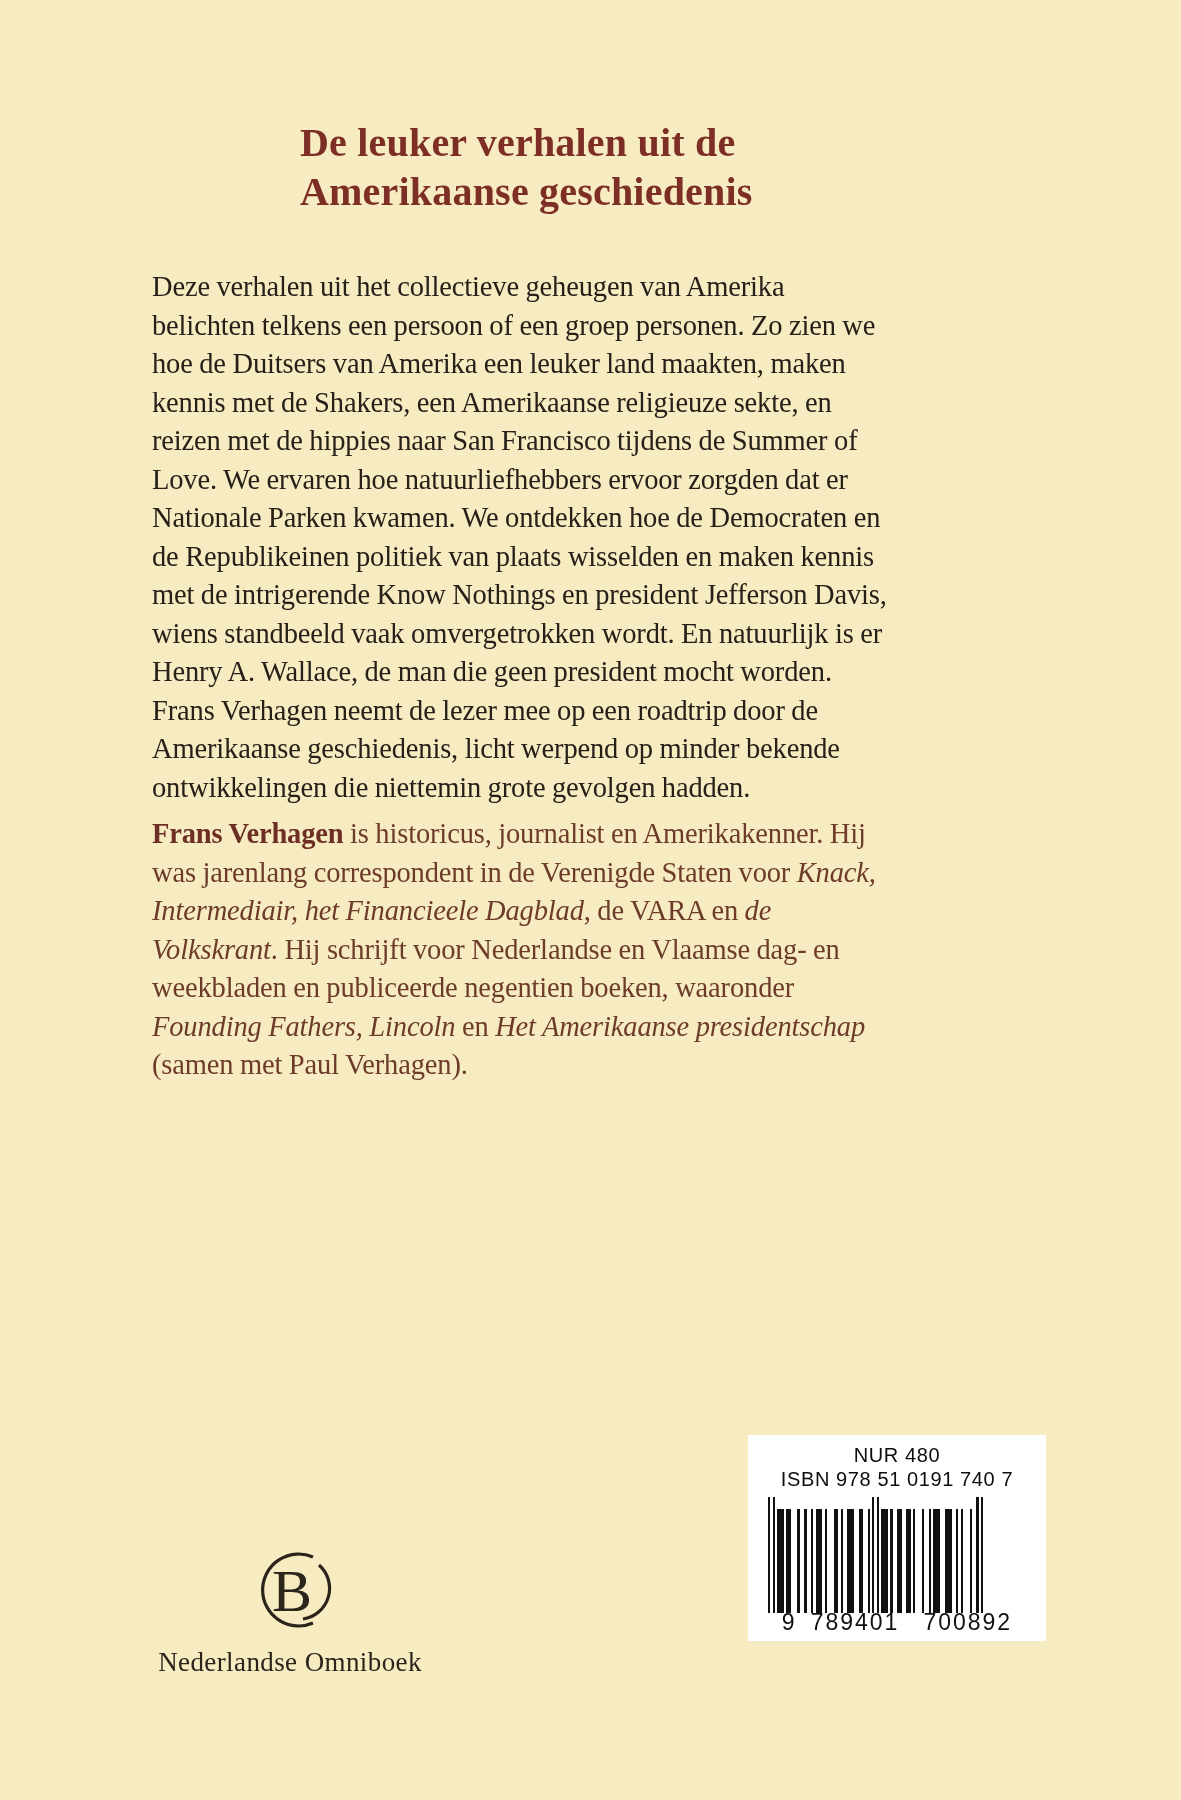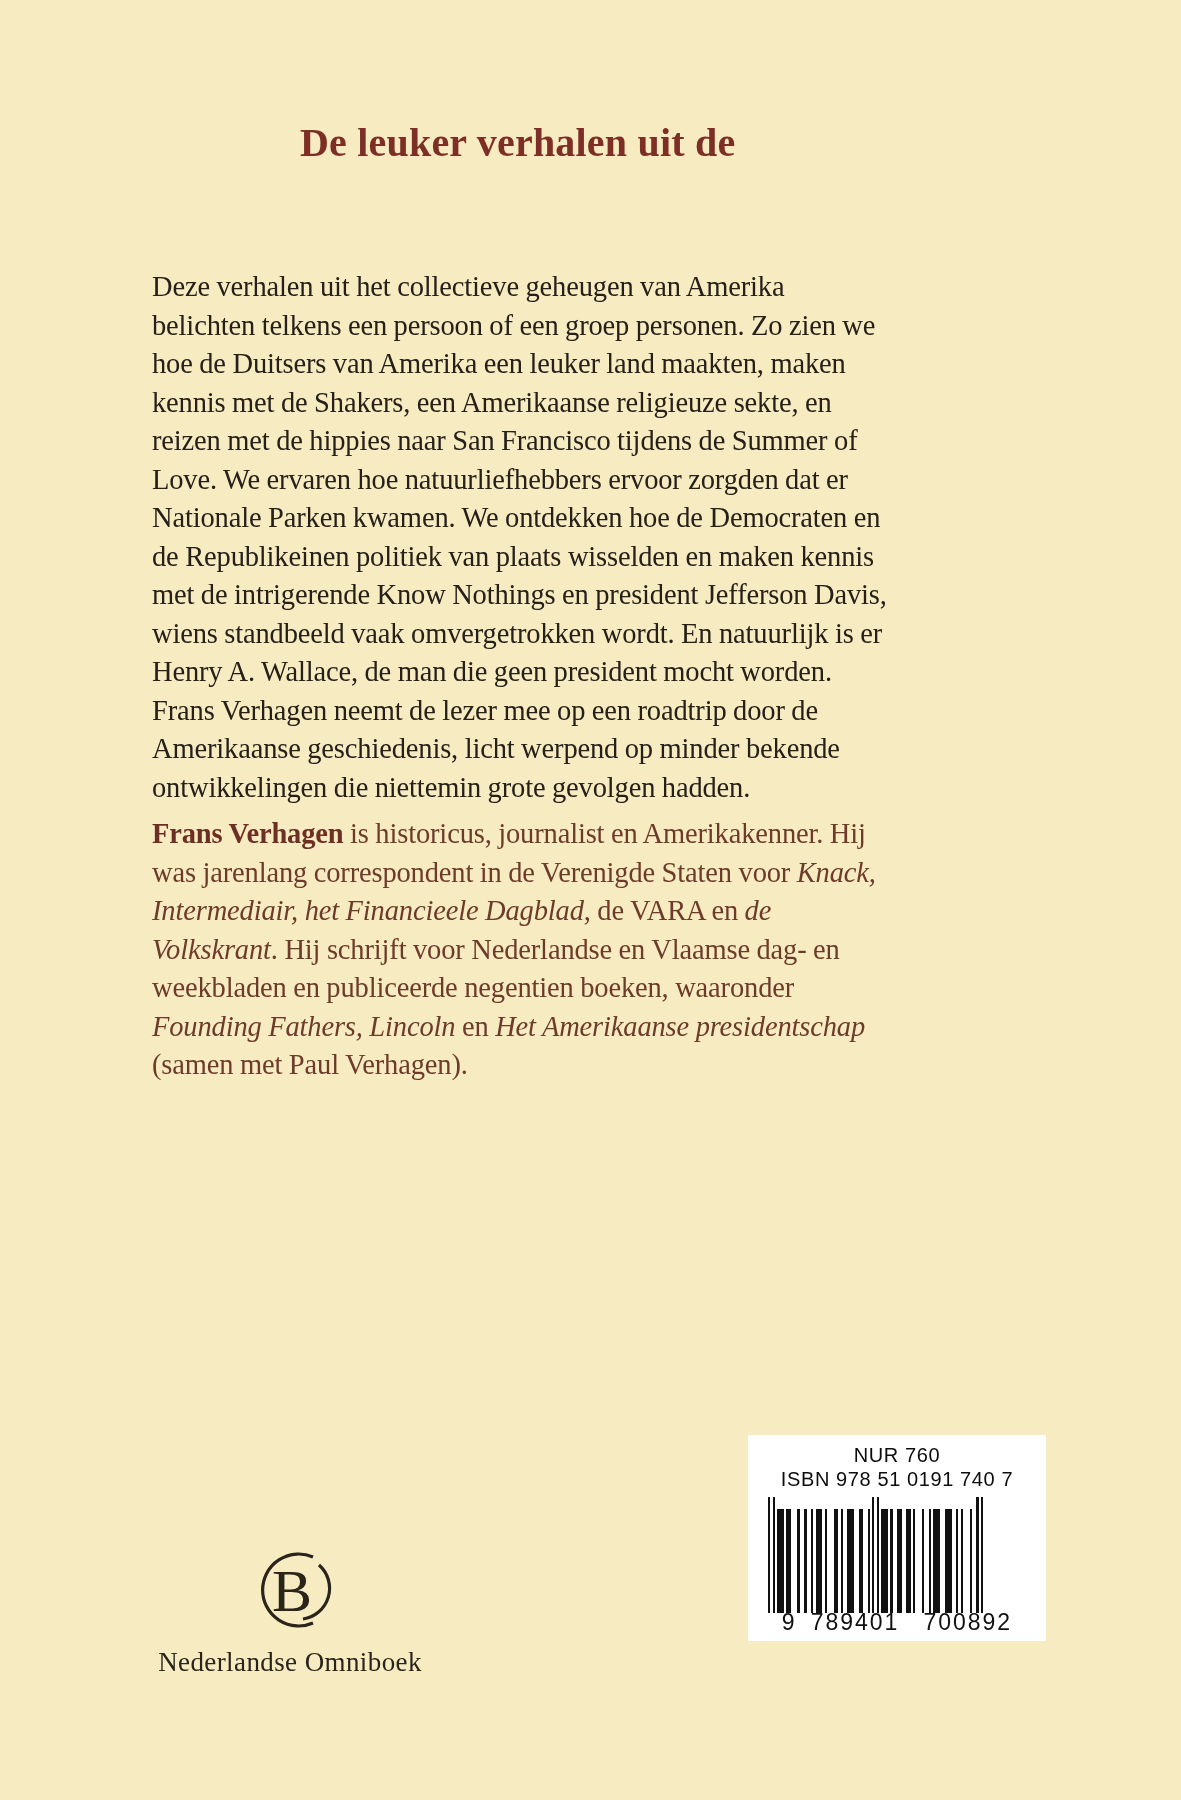--- a/index.html
+++ b/index.html
@@ -156,20 +156,21 @@
   .dg-lead { margin-right: 14px; }
   .dg-mid { margin-right: 24px; }
 </style>
 </head>
 <body>
 
 <div class="page">
 
   <div class="title-block">
     <div class="title-line">De leuker verhalen uit de</div>
+    <div class="title-line">Amerikaanse geschiedenis</div>
   </div>
 
   <div class="blurb">
     <p>Deze verhalen uit het collectieve geheugen van Amerika belichten telkens een persoon of een groep personen. Zo zien we hoe de Duitsers van Amerika een leuker land maakten, maken kennis met de Shakers, een Amerikaanse religieuze sekte, en reizen met de hippies naar San Francisco tijdens de Summer of Love. We ervaren hoe natuurliefhebbers ervoor zorgden dat er Nationale Parken kwamen. We ontdekken hoe de Democraten en de Republikeinen politiek van plaats wisselden en maken kennis met de intrigerende Know Nothings en president Jefferson Davis, wiens standbeeld vaak omvergetrokken wordt. En natuurlijk is er Henry A. Wallace, de man die geen president mocht worden.</p>
     <p>Frans Verhagen neemt de lezer mee op een roadtrip door de Amerikaanse geschiedenis, licht werpend op minder bekende ontwikkelingen die niettemin grote gevolgen hadden.</p>
   </div>
 
   <div class="bio">
     <p><span class="nm">Frans Verhagen</span><span> is historicus, journalist en Amerikakenner. Hij was jarenlang correspondent in de Verenigde Staten voor </span><span class="it">Knack, Intermediair, het Financieele Dagblad</span><span>, de VARA en </span><span class="it">de Volkskrant</span><span>. Hij schrijft voor Nederlandse en Vlaamse dag- en weekbladen en publiceerde negentien boeken, waaronder </span><span class="it">Founding Fathers, Lincoln</span><span> en </span><span class="it">Het Amerikaanse presidentschap</span><span> (samen met Paul Verhagen).</span></p>
   </div>
@@ -180,21 +181,21 @@
         <path d="M 78 22 A 36 36 0 1 0 78 88" fill="none" stroke="#2a241b" stroke-width="3.2" stroke-linecap="butt"></path>
         <path d="M 84 30 A 31 31 0 0 1 68 84" fill="none" stroke="#2a241b" stroke-width="3.2" stroke-linecap="butt"></path>
         <text x="57" y="76" font-family="Liberation Serif, serif" font-size="60" fill="#2a241b" text-anchor="middle">B</text>
       </svg>
     </div>
     <div class="logo-text">Nederlandse Omniboek</div>
   </div>
 
   <div class="barcode-block">
     <div class="barcode-meta">
-      <div class="barcode-nur">NUR 760</div>
+      <div class="barcode-nur">NUR 480</div>
       <div class="barcode-isbn">ISBN 978 51 0191 740 7</div>
     </div>
     <div class="barcode-bars-wrap">
       <div class="barcode-bars" id="bars">
           <div class="bar" style="width:2.28px;height:116px;"></div>
           <div style="width:2.28px;height:1px;"></div>
           <div class="bar" style="width:2.28px;height:116px;"></div>
           <div style="width:2.28px;height:1px;"></div>
           <div class="bar" style="width:2.28px;height:104px;"></div>
           <div class="bar" style="width:2.28px;height:104px;"></div>

